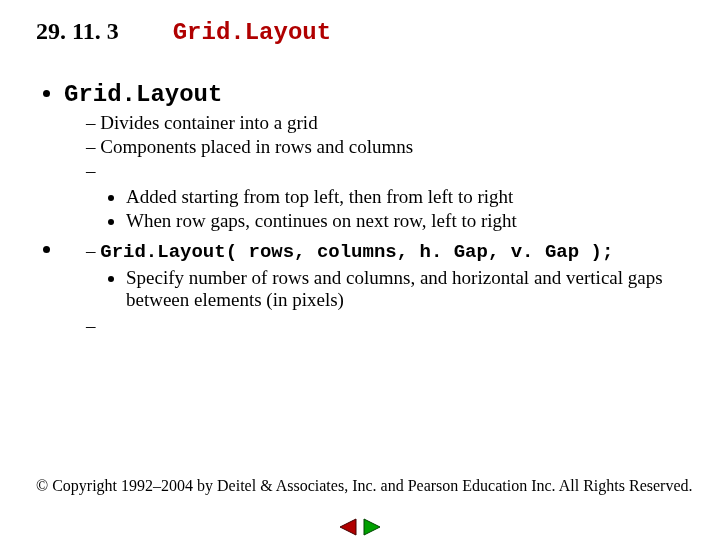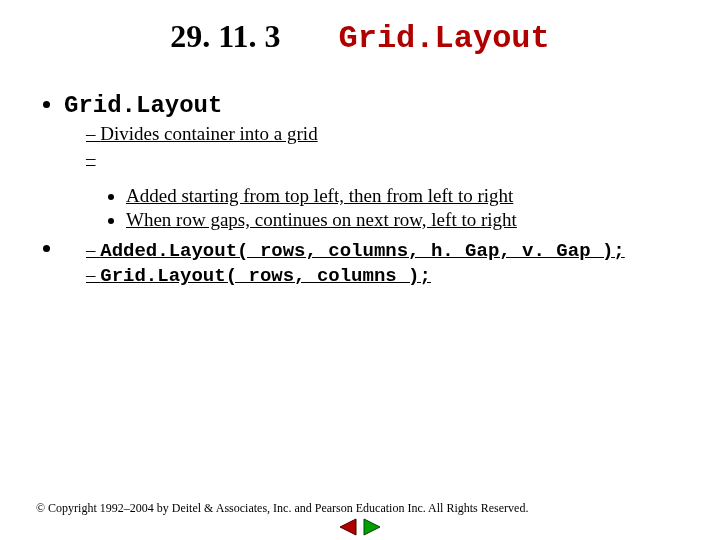--- a/index.html
+++ b/index.html
@@ -11,25 +11,25 @@
     font-family: "Times New Roman", Times, serif;
     font-size: 19px;
     color: #000;
     position: relative;
     overflow: hidden;
   }
   .slide {
     padding: 10px 36px 0 36px;
   }
   .title-row {
-    text-align: center;
+    text-align: left;
     margin: 8px 0 34px 0;
     font-family: "Comic Sans MS", "Comic Sans", cursive;
     font-weight: bold;
-    font-size: 32px;
+    font-size: 24px;
   }
   .title-num { color: #000; display: inline-block; }
   .title-gap { display: inline-block; width: 42px; }
   .title-name { color: #b00000; display: inline-block; }
   .mono-bold {
     font-family: "Courier New", Courier, monospace;
     font-weight: bold;
   }
   ul.lv1 {
     list-style: disc;
@@ -41,39 +41,38 @@
     margin-bottom: 2px;
   }
   ul.lv2 {
     list-style: none;
     margin: 4px 0 4px 0;
     padding-left: 22px;
   }
   ul.lv2 > li {
     font-size: 19px;
     margin-bottom: 2px;
-    text-decoration: underline;
   }
   ul.lv2 > li::before {
     content: "– ";
   }
   ul.lv3 {
     list-style: disc;
-    margin: 16px 0 4px 0;
+    margin: 4px 0 4px 0;
     padding-left: 40px;
   }
   ul.lv3 > li {
     font-size: 19px;
     margin-bottom: 2px;
   }
   .copyright {
     position: absolute;
     left: 36px;
-    bottom: 24px;
-    font-size: 12px;
+    bottom: 45px;
+    font-size: 16px;
     text-align: right;
   }
   .nav {
     position: absolute;
     left: 0;
     right: 0;
     bottom: 4px;
     text-align: center;
   }
   .nav svg { display: inline-block; vertical-align: middle; }
@@ -88,36 +87,39 @@
     <span class="title-gap"></span>
     <span class="title-name mono-bold">Grid.Layout</span>
   </div>
 
   <ul class="lv1">
 
     <li>
       <span class="mono-bold">Grid.Layout</span>
       <ul class="lv2">
         <li><span>Divides container into a grid</span></li>
+        <li><span>Components placed in rows and columns</span></li>
         <li>
           <ul class="lv3">
             <li><span>Added starting from top left, then from left to right</span></li>
             <li><span>When row gaps, continues on next row, left to right</span></li>
           </ul>
         </li>
       </ul>
     </li>
 
     <li>
       <ul class="lv2">
         <li>
-          <span class="mono-bold">Added.Layout( rows, columns, h. Gap, v. Gap );</span>
+          <span class="mono-bold">Grid.Layout( rows, columns, h. Gap, v. Gap );</span>
+          <ul class="lv3">
+            <li><span>Specify number of rows and columns, and horizontal and vertical gaps between elements (in pixels)</span></li>
+          </ul>
         </li>
         <li>
-          <span class="mono-bold">Grid.Layout( rows, columns );</span>
         </li>
       </ul>
     </li>
 
   </ul>
 </div>
 
 <div class="copyright">© Copyright 1992–2004 by Deitel &amp; Associates, Inc. and Pearson Education Inc. All Rights Reserved.</div>
 
 <div class="nav">

